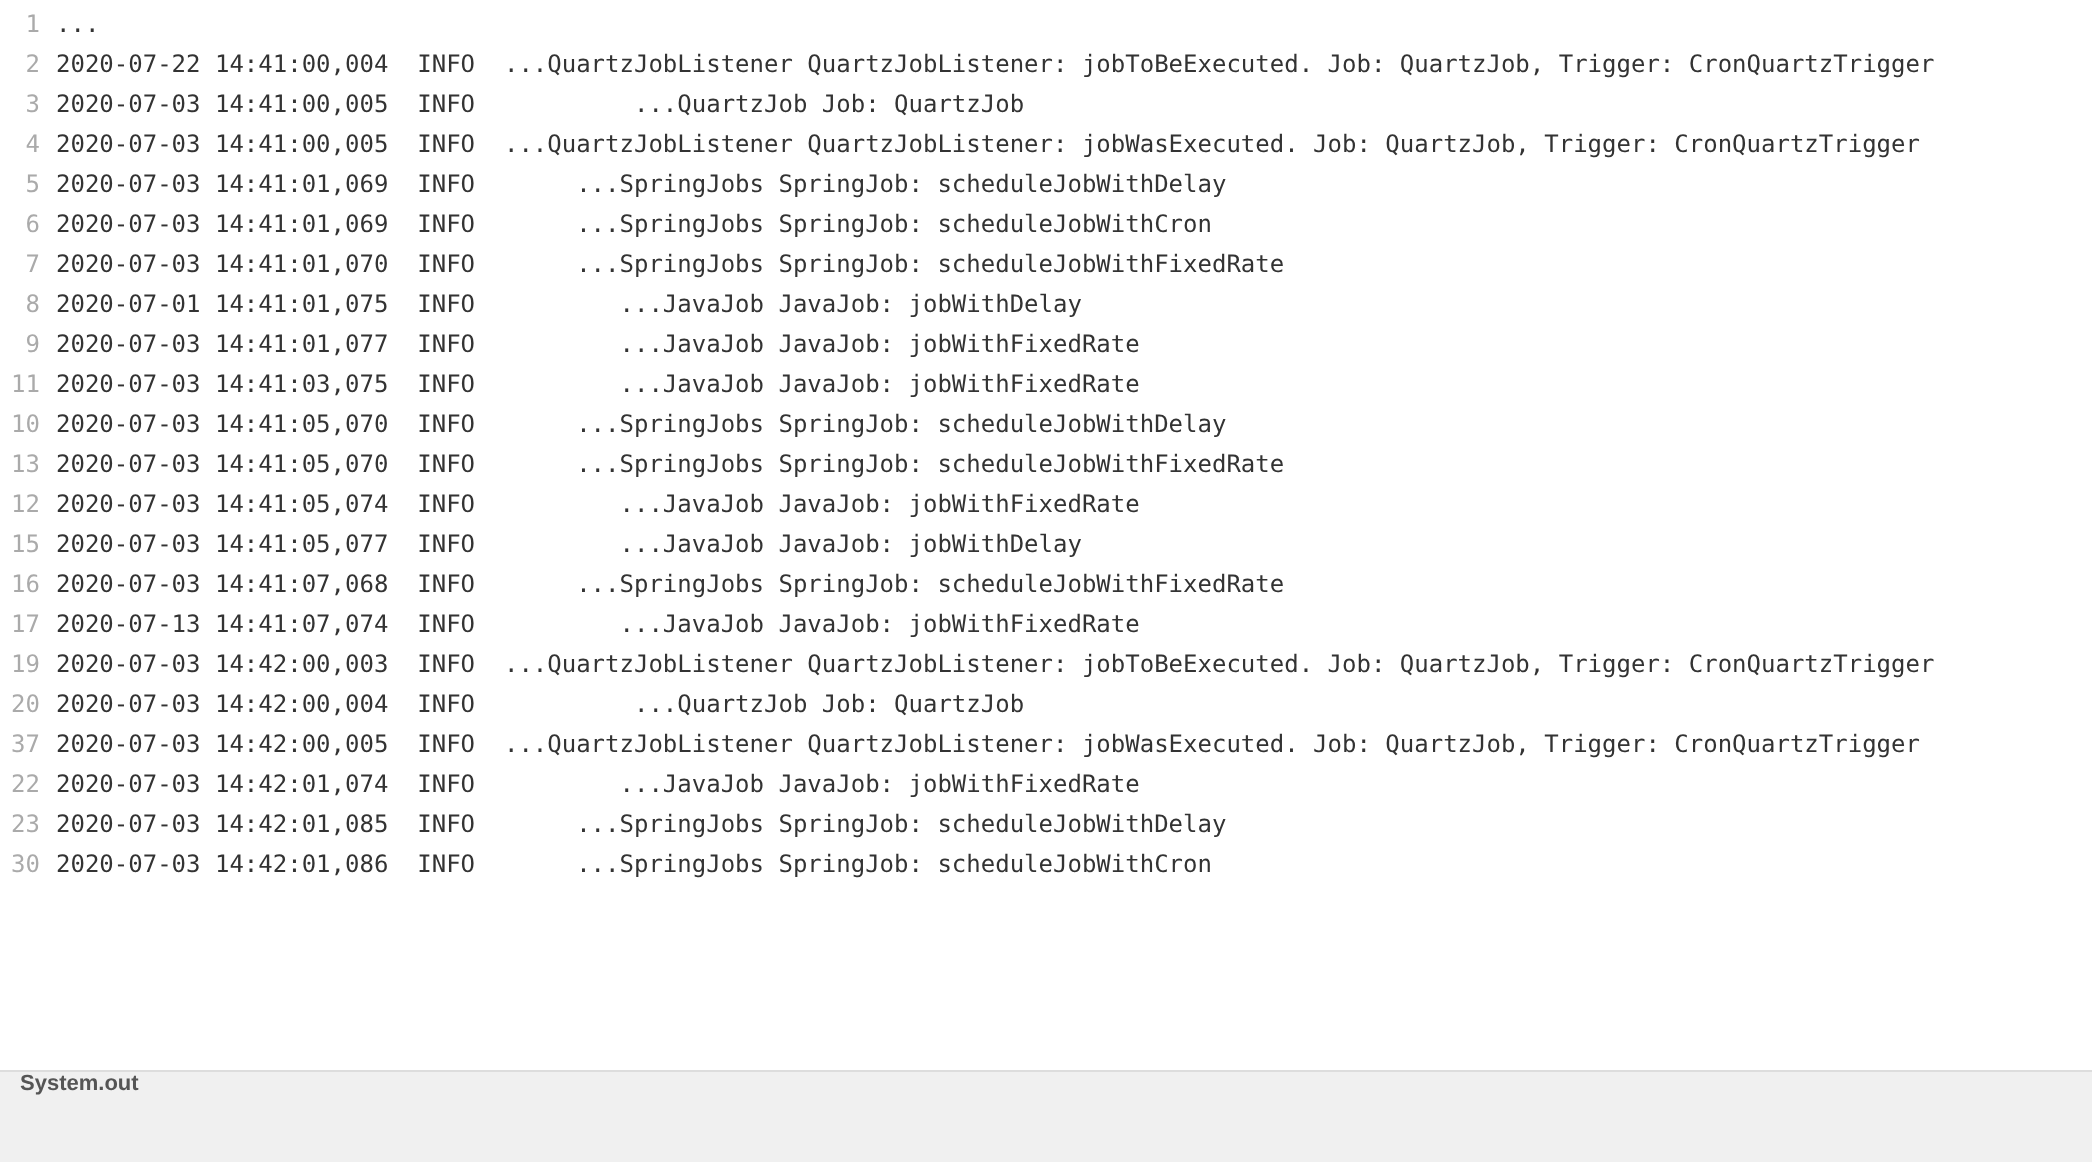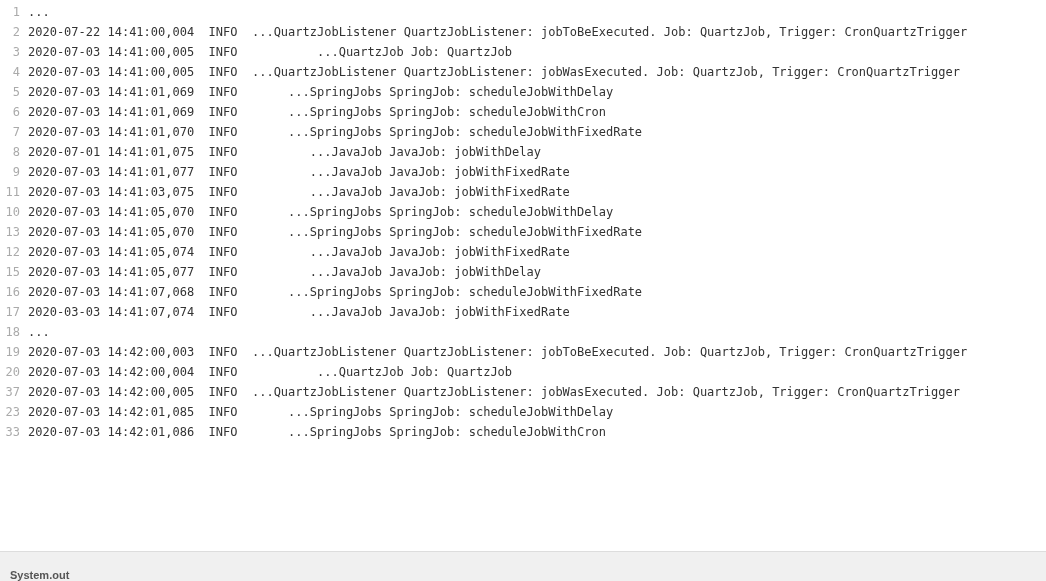--- a/index.html
+++ b/index.html
@@ -46,25 +46,25 @@
       font-size: 12px;
     }
     .text {
       display: table-cell;
       white-space: pre;
       color: #333333;
       vertical-align: middle;
       padding-right: 20px;
     }
     .footer {
-      height: 30px;
+      height: 46px;
       background: #f0f0f0;
       border-top: 1px solid #dddddd;
       display: flex;
-      align-items: flex-end;
+      align-items: flex-start;
       padding-left: 10px;
       font-family: -apple-system, BlinkMacSystemFont, "Segoe UI", Arial, sans-serif;
       font-size: 11px;
       font-weight: bold;
       color: #555555;
     }
     ::-webkit-scrollbar {
       height: 8px;
     }
     ::-webkit-scrollbar-track {
@@ -135,44 +135,44 @@
       <div class="line">
         <div class="gutter">15</div>
         <div class="text">2020-07-03 14:41:05,077  INFO          ...JavaJob JavaJob: jobWithDelay</div>
       </div>
       <div class="line">
         <div class="gutter">16</div>
         <div class="text">2020-07-03 14:41:07,068  INFO       ...SpringJobs SpringJob: scheduleJobWithFixedRate</div>
       </div>
       <div class="line">
         <div class="gutter">17</div>
-        <div class="text">2020-03-03 14:41:07,074  INFO          ...JavaJob JavaJob: jobWithFixedRate</div>
-      </div>
-      <div class="line">
-        <div class="gutter">18</div>
-        <div class="text">...</div>
+        <div class="text">2020-07-13 14:41:07,074  INFO          ...JavaJob JavaJob: jobWithFixedRate</div>
       </div>
       <div class="line">
         <div class="gutter">19</div>
         <div class="text">2020-07-03 14:42:00,003  INFO  ...QuartzJobListener QuartzJobListener: jobToBeExecuted. Job: QuartzJob, Trigger: CronQuartzTrigger</div>
       </div>
       <div class="line">
         <div class="gutter">20</div>
         <div class="text">2020-07-03 14:42:00,004  INFO           ...QuartzJob Job: QuartzJob</div>
       </div>
       <div class="line">
         <div class="gutter">37</div>
         <div class="text">2020-07-03 14:42:00,005  INFO  ...QuartzJobListener QuartzJobListener: jobWasExecuted. Job: QuartzJob, Trigger: CronQuartzTrigger</div>
       </div>
       <div class="line">
+        <div class="gutter">22</div>
+        <div class="text">2020-07-03 14:42:01,074  INFO          ...JavaJob JavaJob: jobWithFixedRate</div>
+      </div>
+      <div class="line">
         <div class="gutter">23</div>
         <div class="text">2020-07-03 14:42:01,085  INFO       ...SpringJobs SpringJob: scheduleJobWithDelay</div>
       </div>
       <div class="line">
-        <div class="gutter">33</div>
+        <div class="gutter">30</div>
         <div class="text">2020-07-03 14:42:01,086  INFO       ...SpringJobs SpringJob: scheduleJobWithCron</div>
       </div>
     </div>
 </div>
 
 <div class="footer">
   <span>System.out</span>
 </div>
 
 </body></html>

